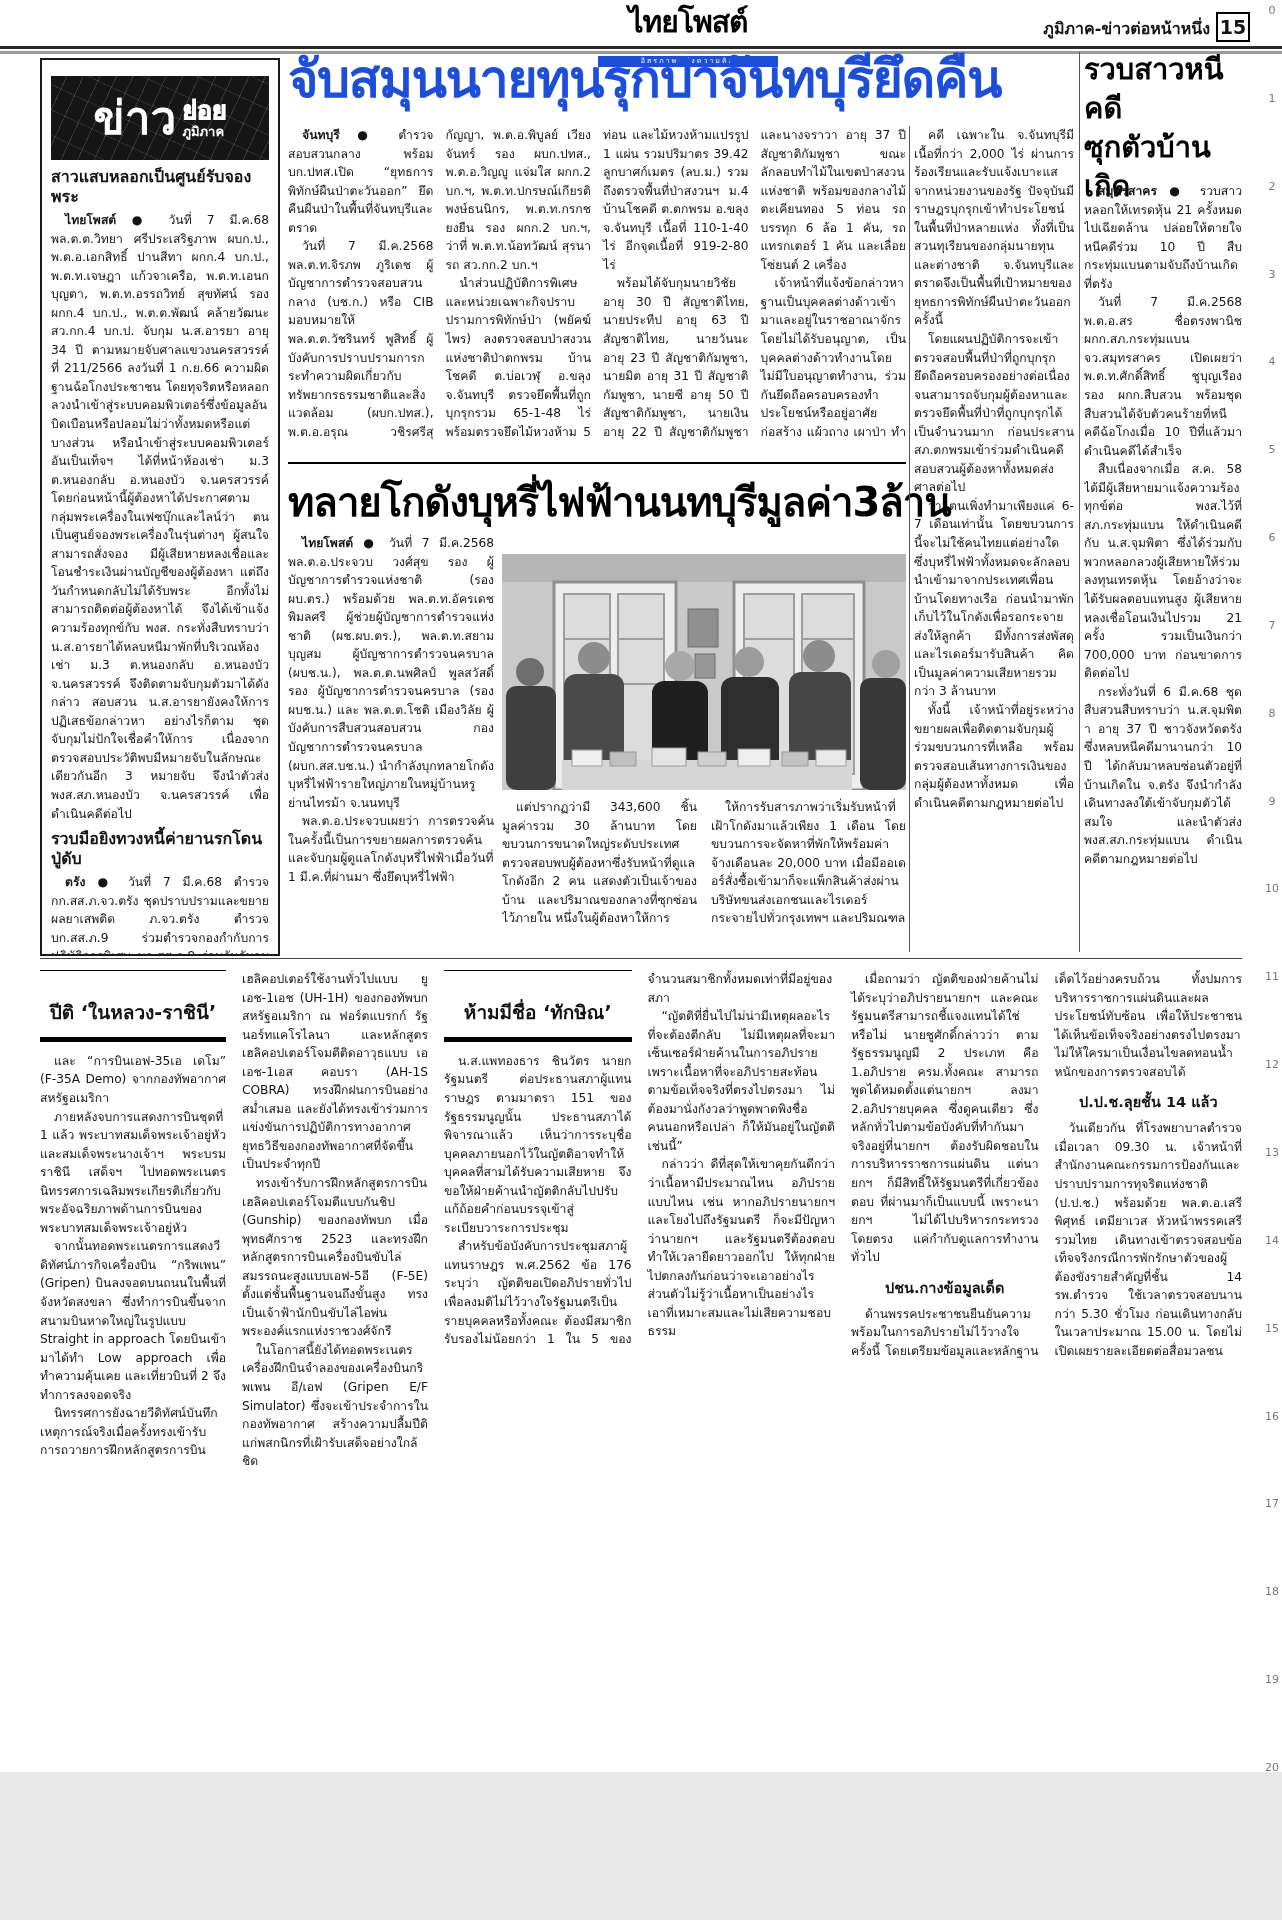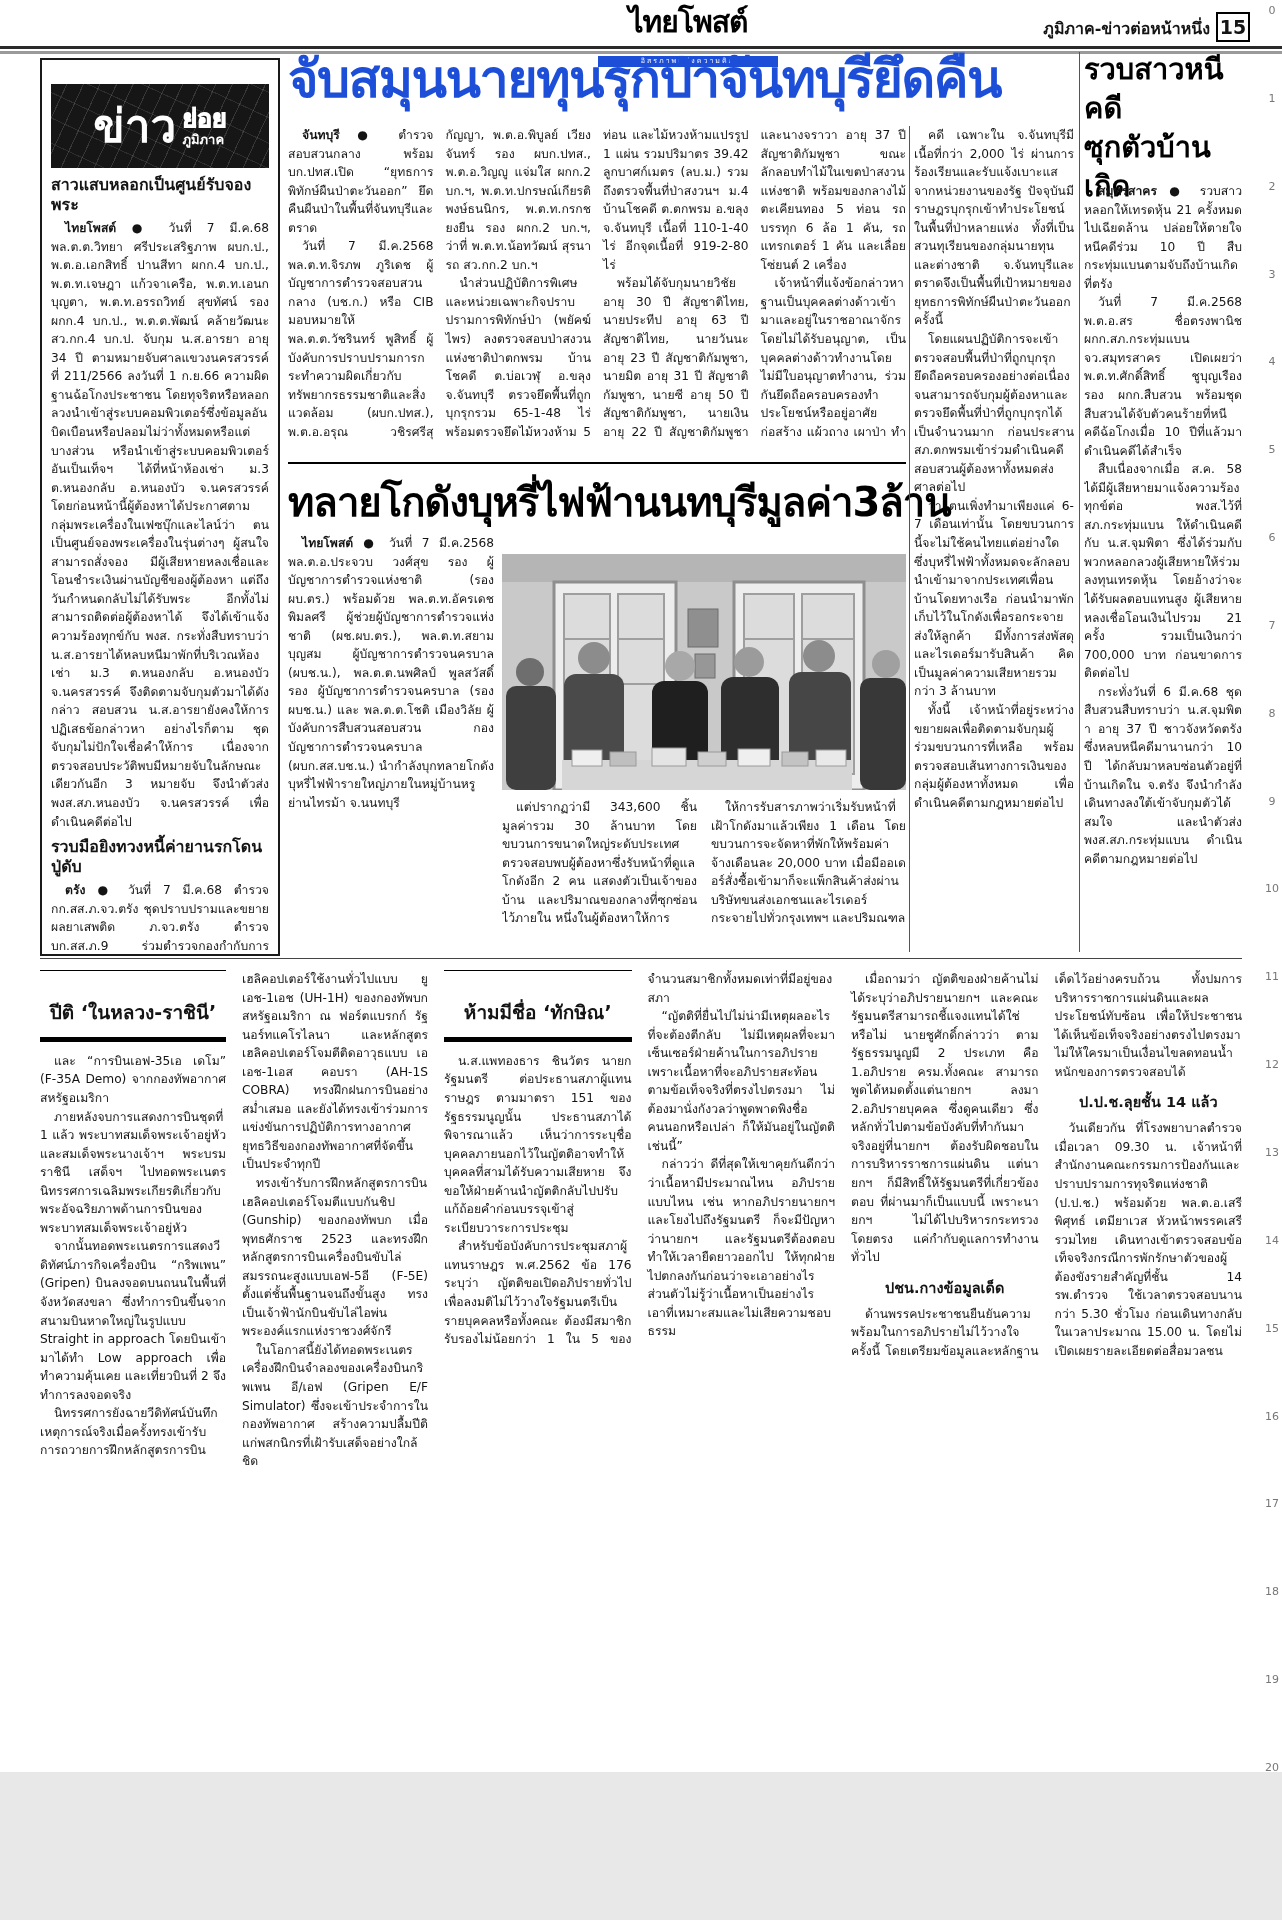--- a/index.html
+++ b/index.html
@@ -11,21 +11,21 @@
   #masthead-title{font-size:30px;font-weight:900;letter-spacing:-1px;line-height:1.05;color:#000;}
   #masthead-tagline{margin-top:18px;background:#1d4ed8;color:#fff;font-size:7px;line-height:11px;height:11px;letter-spacing:2px;}
   #section-label{left:1000px;top:16px;width:210px;text-align:right;font-size:16px;font-weight:800;}
   #page-number-box{left:1216px;top:12px;width:30px;height:26px;border:2px solid #000;text-align:center;
                    font-size:19px;font-weight:800;line-height:26px;}
   #header-rule{left:0;top:46px;width:1282px;height:8px;background:linear-gradient(#2a2a2a 0 3px,#fff 3px 5px,#9a9a9a 5px 8px);}
   
   #ruler{right:2px;top:4px;width:16px;height:1858px;display:flex;flex-direction:column;justify-content:space-between;
          font-size:11px;color:#777;text-align:center;}
   
-  #brief-box{left:40px;top:58px;width:240px;height:898px;border:2px solid #1a1a1a;padding:24px 9px;box-sizing:border-box;overflow:hidden;}
+  #brief-box{left:40px;top:58px;width:240px;height:898px;border:2px solid #1a1a1a;padding:16px 9px;box-sizing:border-box;overflow:hidden;}
   #brief-logo{height:84px;background:
       repeating-linear-gradient(115deg,transparent 0 14px,rgba(255,255,255,.14) 14px 15px),
       repeating-linear-gradient(25deg,transparent 0 22px,rgba(255,255,255,.10) 22px 23px),
       #161616;
       display:flex;align-items:center;justify-content:center;gap:6px;margin-bottom:7px;}
   #brief-logo .w1{font-size:46px;font-weight:900;color:#fff;line-height:1;}
   #brief-logo .stack{display:flex;flex-direction:column;align-items:flex-start;}
   #brief-logo .w2{font-size:25px;font-weight:900;color:transparent;-webkit-text-stroke:1.2px #fff;line-height:1.1;}
   #brief-logo .w3{font-size:13px;font-weight:700;color:#fff;line-height:1.1;}
   .brief-headline{font-size:16px;font-weight:800;margin:6px 0 4px;line-height:1.25;}
@@ -124,20 +124,21 @@
     <p>พร้อมได้จับกุมนายวิชัย อายุ 30 ปี สัญชาติไทย, นายประทีป อายุ 63 ปี สัญชาติไทย, นายวันนะ อายุ 23 ปี สัญชาติกัมพูชา, นายมิต อายุ 31 ปี สัญชาติกัมพูชา, นายซี อายุ 50 ปี สัญชาติกัมพูชา, นายเงิน อายุ 22 ปี สัญชาติกัมพูชา และนางจราวา อายุ 37 ปี สัญชาติกัมพูชา ขณะลักลอบทำไม้ในเขตป่าสงวนแห่งชาติ พร้อมของกลางไม้ตะเคียนทอง 5 ท่อน รถบรรทุก 6 ล้อ 1 คัน, รถแทรกเตอร์ 1 คัน และเลื่อยโซ่ยนต์ 2 เครื่อง</p>
     <p>เจ้าหน้าที่แจ้งข้อกล่าวหาฐานเป็นบุคคลต่างด้าวเข้ามาและอยู่ในราชอาณาจักรโดยไม่ได้รับอนุญาต, เป็นบุคคลต่างด้าวทำงานโดยไม่มีใบอนุญาตทำงาน, ร่วมกันยึดถือครอบครองทำประโยชน์หรืออยู่อาศัย ก่อสร้าง แผ้วถาง เผาป่า ทำไม้ เก็บหาของป่า หรือกระทำด้วยประการใดๆ อันเป็นการเสื่อมเสียแก่สภาพป่าสงวนแห่งชาติ ตาม พ.ร.บ.ป่าสงวนแห่งชาติ พ.ศ.2507 มาตรา 14, ร่วมกันก่อสร้าง แผ้วถาง เผาป่า หรือกระทำด้วยประการใดๆ อันเป็นการทำลายป่า ตาม พ.ร.บ.ป่าไม้ พ.ศ.2484 มาตรา 54 และ 55 และร่วมกันทำไม้หวงห้ามโดยไม่ได้รับอนุญาตฯ ก่อนนำตัวส่ง พงส.ดำเนินคดีตามกฎหมาย</p>
 
   </div>
   <div class="abs" id="lead-divider"></div>
 
   <div class="abs" id="wh-headline">ทลายโกดังบุหรี่ไฟฟ้านนทบุรีมูลค่า3ล้าน</div>
   <div class="abs body-txt" id="wh-leftcol">
     <p><span class="dl">ไทยโพสต์ ●</span>
        <span>วันที่ 7 มี.ค.2568 พล.ต.อ.ประจวบ วงศ์สุข รอง ผู้บัญชาการตำรวจแห่งชาติ (รอง ผบ.ตร.) พร้อมด้วย พล.ต.ท.อัครเดช พิมลศรี ผู้ช่วยผู้บัญชาการตำรวจแห่งชาติ (ผช.ผบ.ตร.), พล.ต.ท.สยาม บุญสม ผู้บัญชาการตำรวจนครบาล (ผบช.น.), พล.ต.ต.นพศิลป์ พูลสวัสดิ์ รอง ผู้บัญชาการตำรวจนครบาล (รอง ผบช.น.) และ พล.ต.ต.โชติ เมืองวิลัย ผู้บังคับการสืบสวนสอบสวน กองบัญชาการตำรวจนครบาล (ผบก.สส.บช.น.) นำกำลังบุกทลายโกดังบุหรี่ไฟฟ้ารายใหญ่ภายในหมู่บ้านหรูย่านไทรม้า จ.นนทบุรี</span></p>
+    <p>พล.ต.อ.ประจวบเผยว่า การตรวจค้นในครั้งนี้เป็นการขยายผลการตรวจค้นและจับกุมผู้ดูแลโกดังบุหรี่ไฟฟ้าเมื่อวันที่ 1 มี.ค.ที่ผ่านมา ซึ่งยึดบุหรี่ไฟฟ้า</p>
   </div>
 
   <div class="abs" id="photo-box">
     <svg width="404" height="236" viewBox="0 0 404 236">
       <rect x="0" y="0" width="404" height="236" fill="#c9c9c9"></rect>
       <rect x="0" y="0" width="404" height="28" fill="#b5b5b5"></rect>
 
       <rect x="52" y="28" width="122" height="208" fill="#ededed" stroke="#8e8e8e" stroke-width="3"></rect>
       <rect x="62" y="40" width="46" height="180" fill="#dcdcdc" stroke="#9e9e9e" stroke-width="2"></rect>
       <rect x="116" y="40" width="46" height="180" fill="#dcdcdc" stroke="#9e9e9e" stroke-width="2"></rect>

